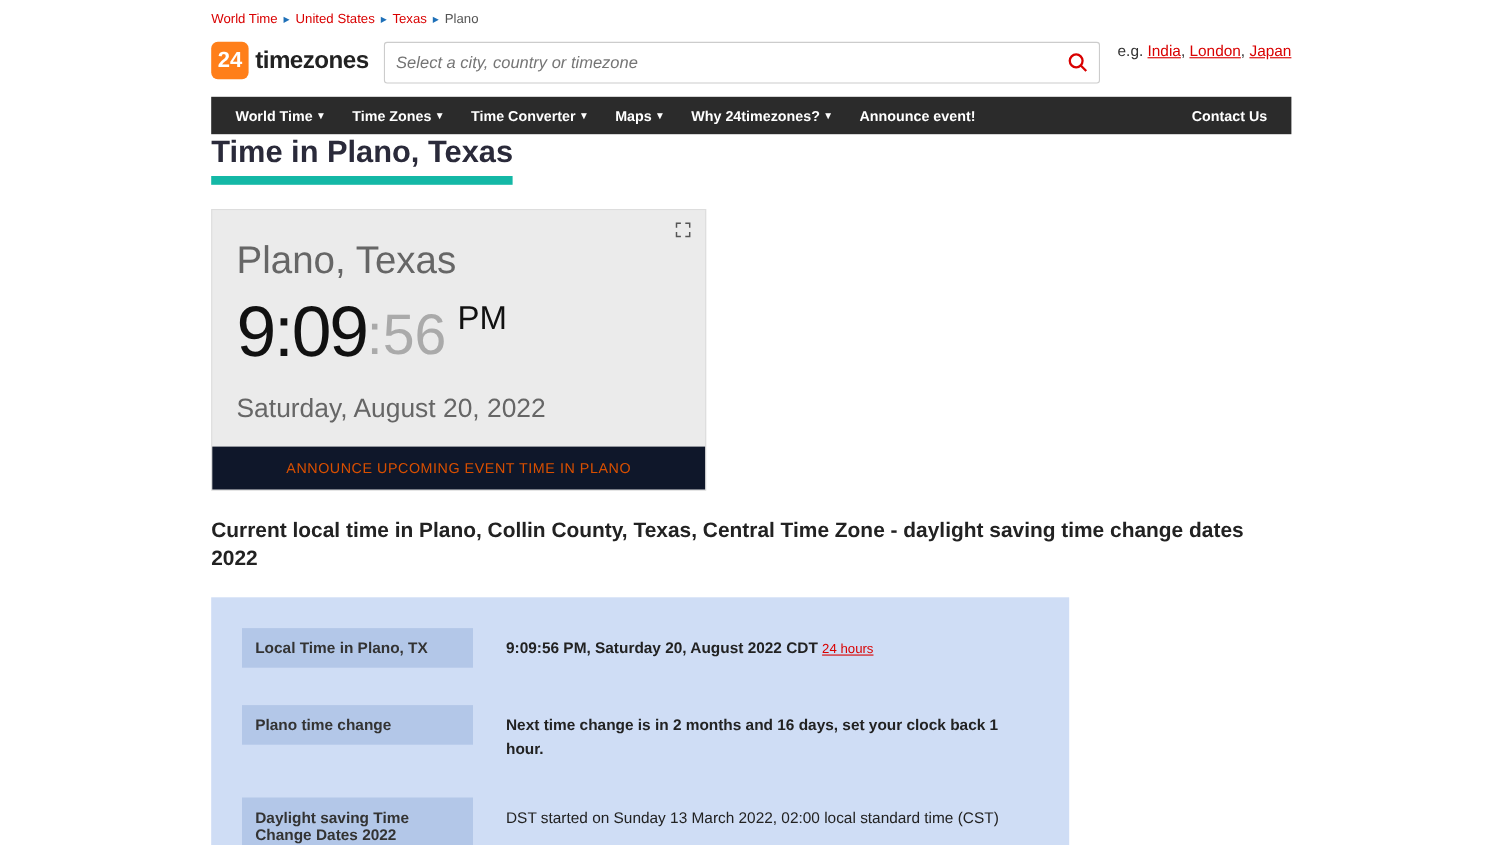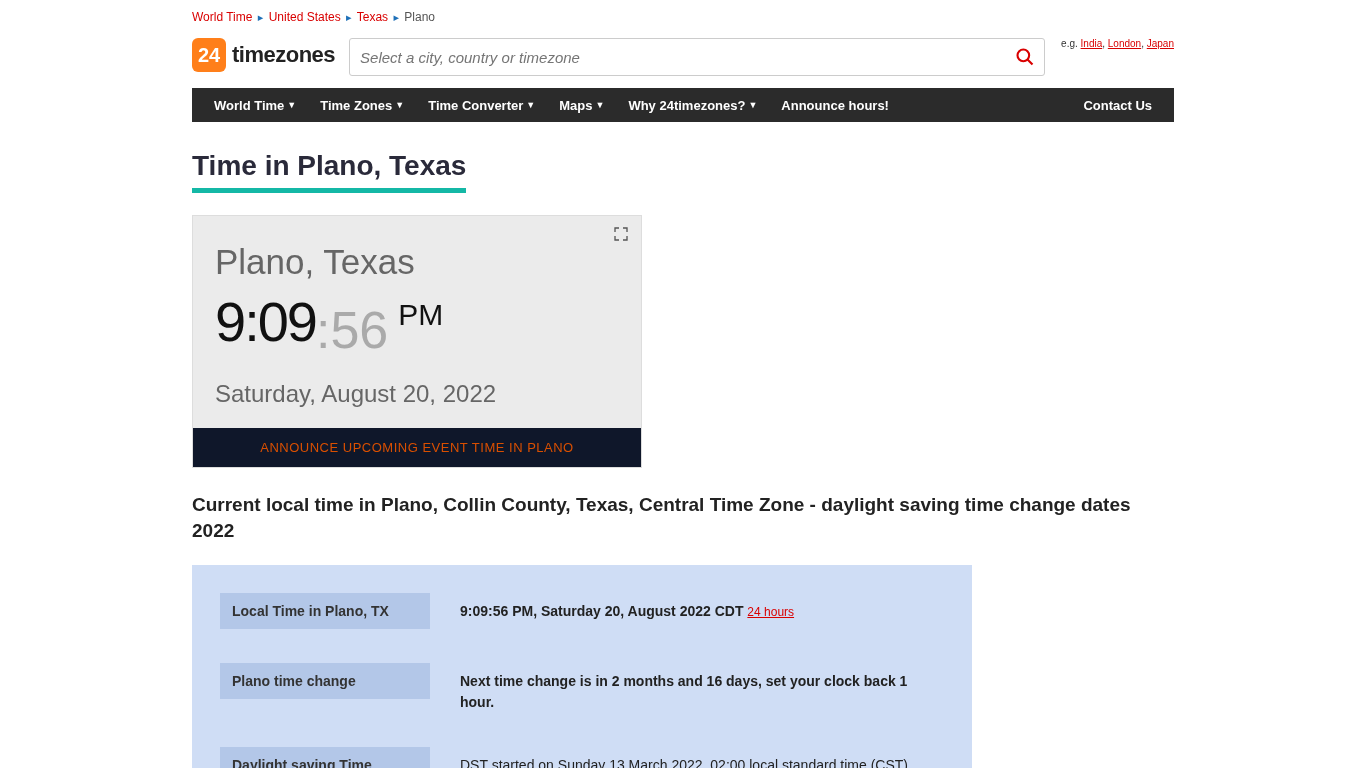--- a/index.html
+++ b/index.html
@@ -12,36 +12,36 @@
     .breadcrumb .sep { color: #1e70b8; margin: 0 2px; font-size: 11px; }
     .breadcrumb .current { color: #555; }
     
     .header-row { display: flex; align-items: flex-start; gap: 8px; padding: 8px 0 12px; }
     .logo { display: flex; align-items: center; gap: 6px; }
     .logo-badge { width: 34px; height: 34px; background: #ff7f1a; border-radius: 6px; display: flex; align-items: center; justify-content: center; color: #fff; font-weight: bold; font-size: 20px; }
     .logo-text { font-weight: bold; font-size: 22px; color: #222; letter-spacing: -0.5px; }
     .search-wrap { flex: 1; display: flex; align-items: center; border: 1px solid #ccc; border-radius: 3px; height: 38px; margin-left: 6px; }
     .search-input { flex: 1; border: none; outline: none; font-size: 15px; padding: 0 10px; font-style: italic; color: #666; background: transparent; }
     .search-btn { width: 38px; height: 100%; background: none; border: none; cursor: pointer; display: flex; align-items: center; justify-content: center; }
-    .eg { margin-left: 8px; font-size: 10px; color: #333; }
+    .eg { margin-left: 8px; font-size: 14px; color: #333; }
     .eg a { color: #d90000; text-decoration: underline; }
     
     .navbar { background: #2b2b2b; height: 34px; display: flex; align-items: center; padding: 0 10px; font-size: 13px; color: #fff; }
     .nav-item { padding: 0 12px; cursor: pointer; display: flex; align-items: center; gap: 3px; font-weight: bold; }
     .chev-down { font-size: 9px; }
     .nav-spacer { flex: 1; }
     
-    .page-title { font-size: 28px; font-weight: bold; color: #2a2a3a; margin-top: 28px; display: inline-block; border-bottom: 5px solid #14b8a6; padding-bottom: 6px; }
+    .page-title { font-size: 28px; font-weight: bold; color: #2a2a3a; display: inline-block; border-bottom: 8px solid #14b8a6; padding-bottom: 6px; }
     
     .clock-card { margin-top: 22px; width: 450px; background: #ebebeb; border: 1px solid #ddd; position: relative; }
     .expand-icon { position: absolute; top: 10px; right: 12px; color: #555; }
     .clock-inner { padding: 18px 22px 20px; }
     .clock-location { font-size: 35px; color: #666; margin-top: 8px; }
     .clock-time-row { display: flex; align-items: flex-start; margin-top: 12px; }
-    .clock-hhmm { font-size: 56px; font-weight: 500; color: #111; line-height: 1; letter-spacing: -2px; }
+    .clock-hhmm { font-size: 65px; font-weight: 500; color: #111; line-height: 1; letter-spacing: -2px; }
     .clock-ss { font-size: 52px; color: #aaa; line-height: 1; padding-top: 10px; }
     .clock-ampm { font-size: 30px; color: #111; margin-left: 10px; padding-top: 4px; }
     .clock-date { font-size: 24px; color: #666; margin-top: 24px; }
     .announce-bar { background: #0f172a; text-align: center; padding: 12px 4px; font-size: 13px; color: #d94f00; letter-spacing: 0.5px; }
     
     .subtitle { font-size: 19px; font-weight: bold; color: #222; margin-top: 24px; line-height: 1.35; }
     
     .info-panel { background: #cfddf5; margin-top: 22px; padding: 28px 28px 10px; width: 780px; }
     .info-row { display: flex; align-items: flex-start; margin-bottom: 34px; gap: 30px; }
     .info-label { width: 210px; background: #b3c7e8; padding: 10px 12px; font-size: 14px; font-weight: bold; color: #333; }
@@ -99,21 +99,21 @@
         <span class="chev-down">▼</span>
       </div>
     <div class="nav-item">
         <span>Maps</span> 
         <span class="chev-down">▼</span>
       </div>
     <div class="nav-item">
         <span>Why 24timezones?</span> 
         <span class="chev-down">▼</span>
       </div>
-    <div class="nav-item">Announce hours!</div>
+    <div class="nav-item">Announce event!</div>
     <div class="nav-spacer"></div>
     <div class="nav-item">Contact Us</div>
   </div>
 
   <h1 class="page-title">Time in Plano, Texas</h1>
 
   <div class="clock-card">
     <div class="expand-icon">
       <svg width="16" height="16" viewBox="0 0 24 24" fill="none" stroke="#555" stroke-width="2">
           <path d="M3 9V3h6M21 9V3h-6M3 15v6h6M21 15v6h-6"></path>

